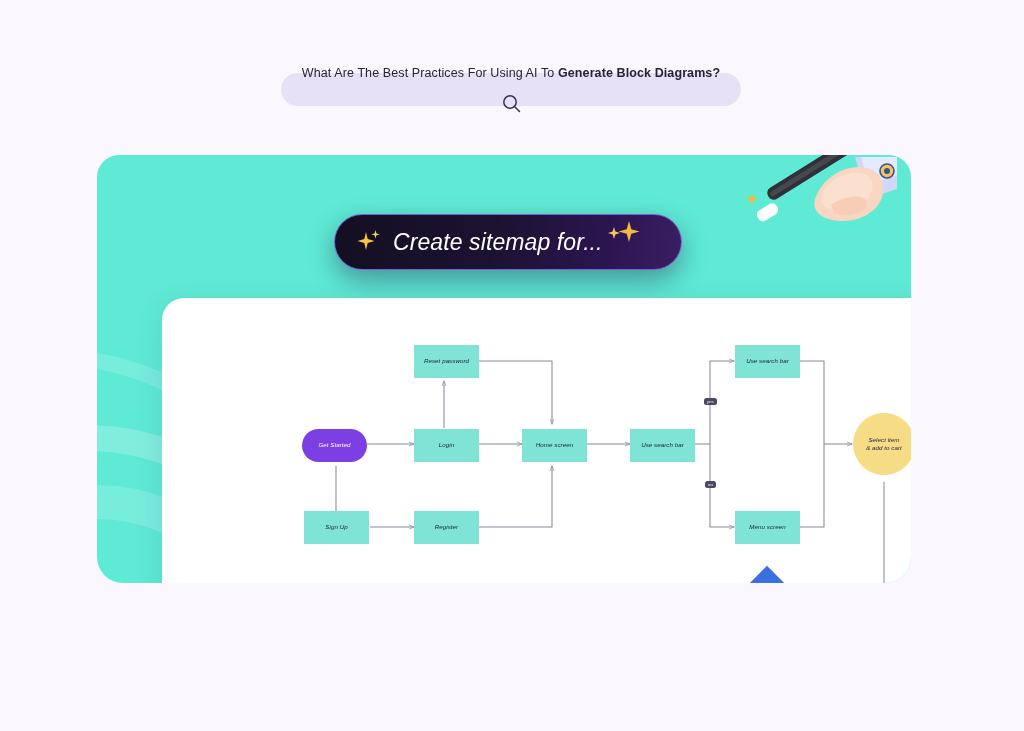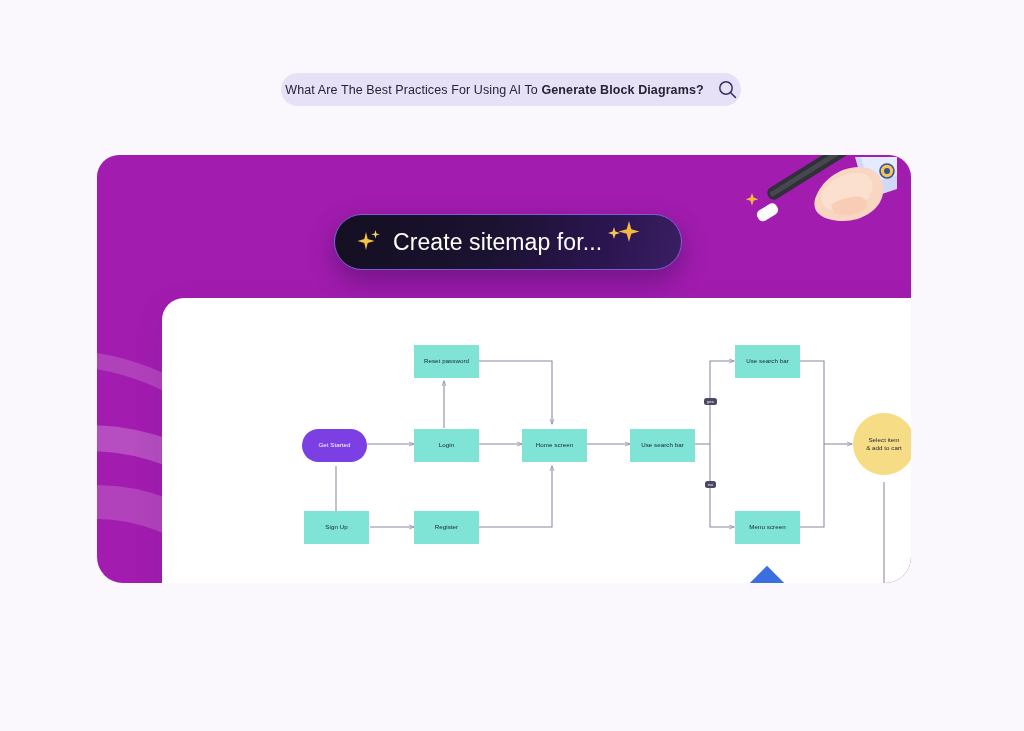--- a/index.html
+++ b/index.html
@@ -23,40 +23,42 @@
     width: 460px;
     height: 33px;
     background: #e6e1f7;
     border-radius: 18px;
     display: flex;
     align-items: center;
     justify-content: center;
     gap: 14px;
     box-sizing: border-box;
     padding: 0 18px;
+    flex-direction: column;
   }
   .search-text {
     font-size: 12.5px;
     color: #262433;
     letter-spacing: .1px;
     white-space: nowrap;
   }
   .search-text b { font-weight: 700; }
   .search-icon { flex: 0 0 auto; line-height: 0; }
 
   
   .purple-panel {
     position: absolute;
     left: 97px;
     top: 155px;
     width: 814px;
     height: 428px;
-    background: #a21caf;
+    background: #5eead4;
     border-radius: 22px 22px 26px 26px;
     overflow: hidden;
+    font-style: italic;
   }
   .swirl {
     position: absolute;
     border-radius: 50%;
     border-style: solid;
     border-color: rgba(255,255,255,.30);
     border-width: 0;
     pointer-events: none;
   }
   .swirl-a {

